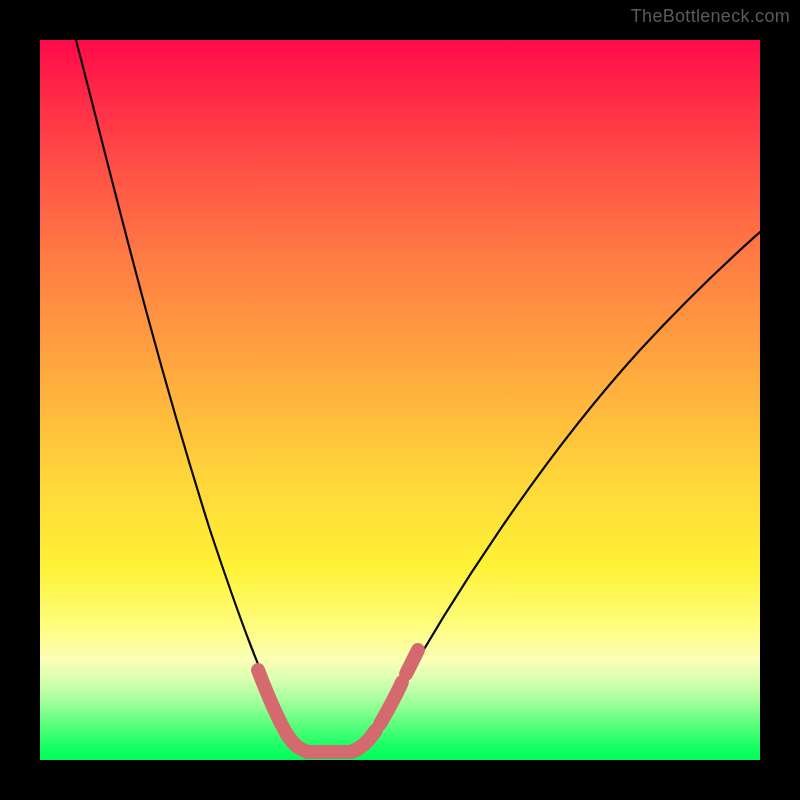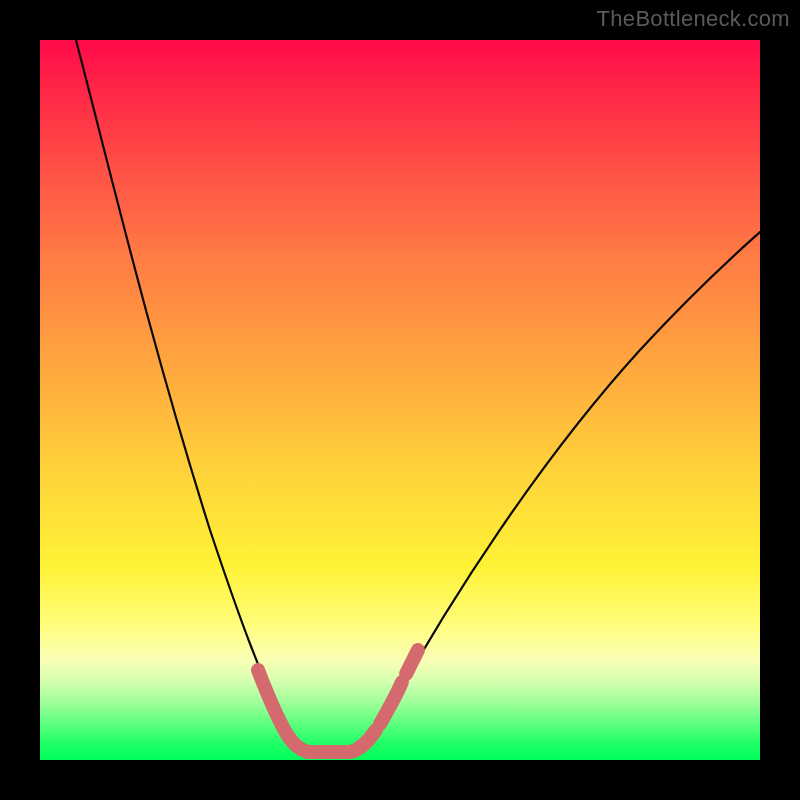--- a/index.html
+++ b/index.html
@@ -62,21 +62,21 @@
     stroke: #d46a6d;
     stroke-width: 14;
     stroke-linecap: round;
     stroke-linejoin: round;
   }
   .watermark {
     position: absolute;
     top: 6px;
     right: 10px;
     color: #5a5a5a;
-    font-size: 22px;
+    font-size: 18px;
     font-weight: 500;
     letter-spacing: 0.3px;
     user-select: none;
   }
 </style>
 </head>
 <body>
 
 <div class="frame">
 

